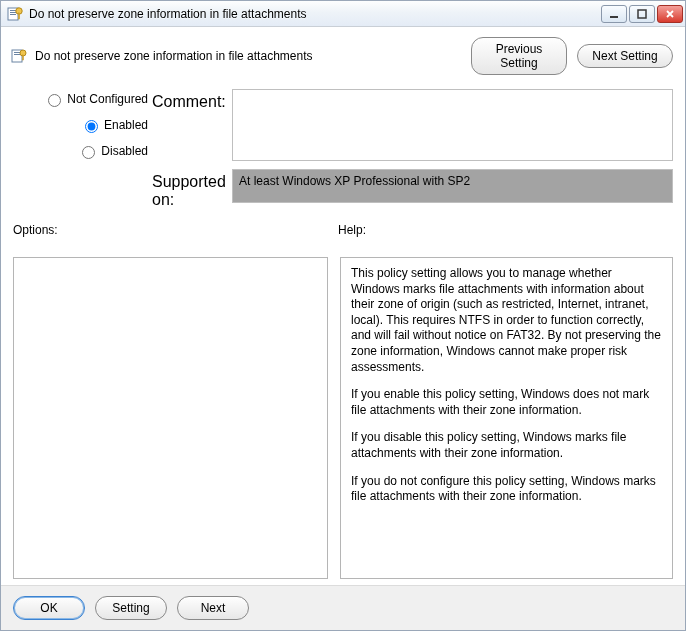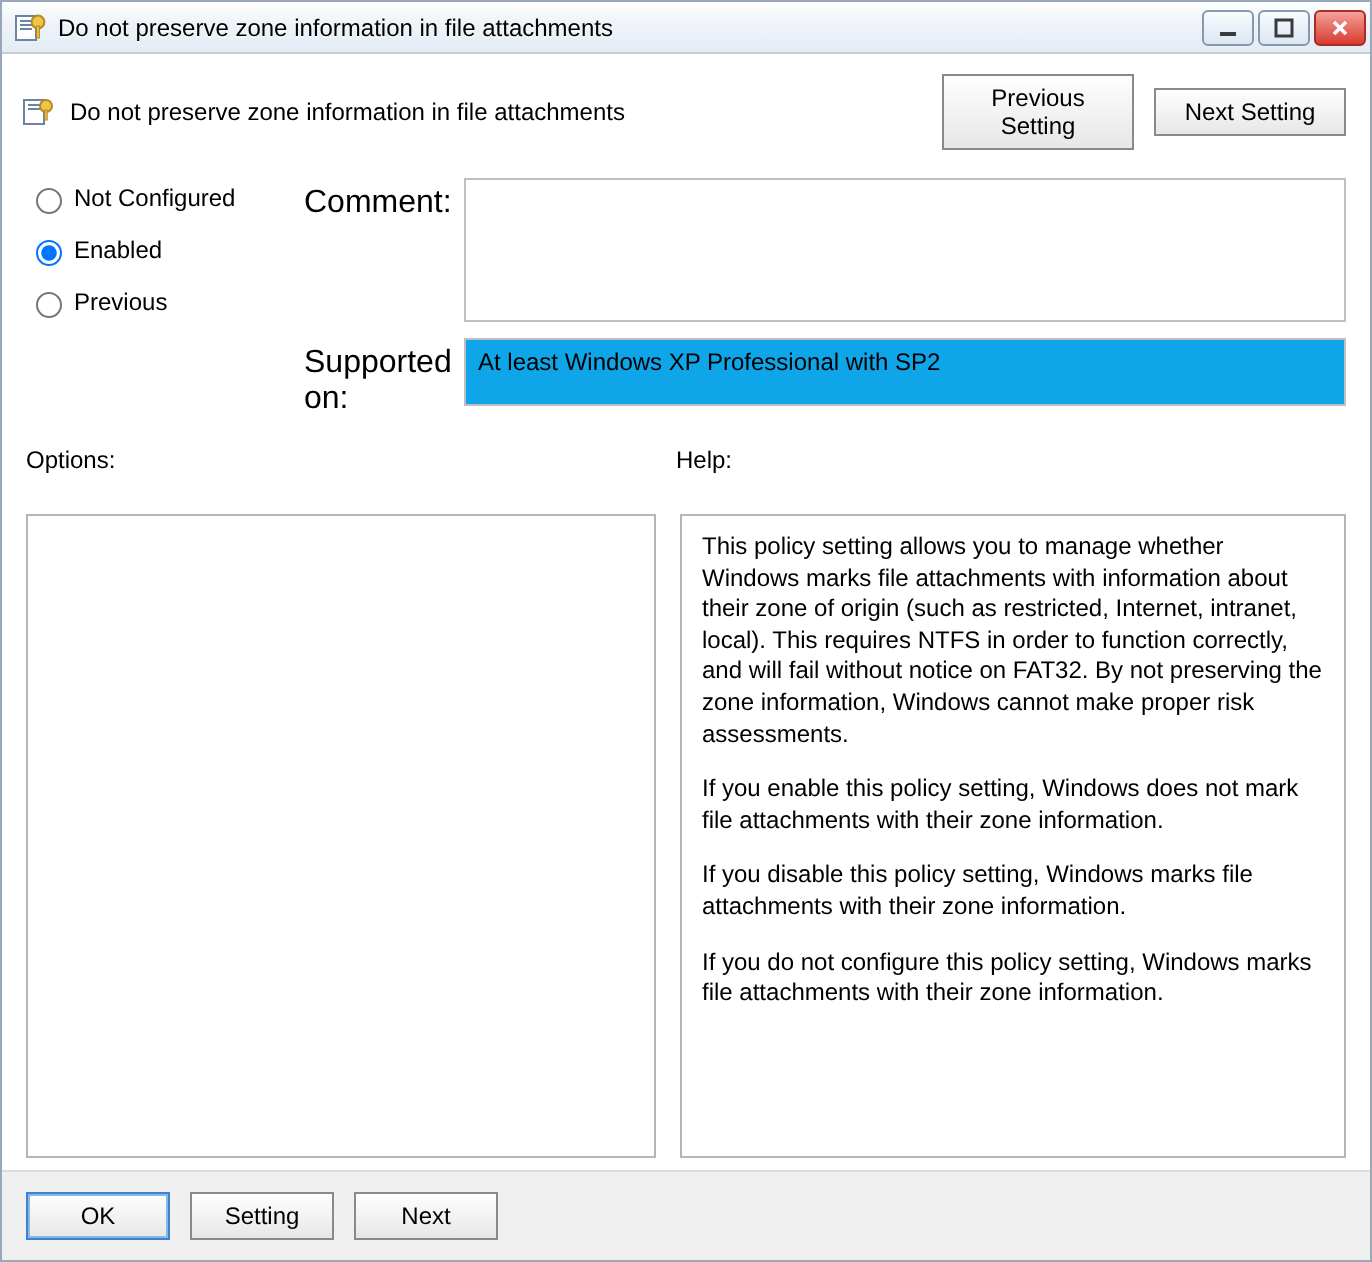--- a/index.html
+++ b/index.html
@@ -72,21 +72,21 @@
     width: 16px; height: 16px;
     margin-right: 8px;
   }
   .header-row .policy-title {
     flex: 1;
     font-size: 12px;
   }
   .std-btn {
     background: linear-gradient(#fefefe,#e7e7e7);
     border: 1px solid #898989;
-    border-radius: 0;
+    border-radius: 12px;
     padding: 4px 14px;
     font: 12px "Segoe UI", Tahoma, sans-serif;
     cursor: default;
   }
   .header-row .std-btn { margin-left: 10px; width:96px; text-align:center; }
 
   .spacer-line {
     height: 10px;
   }
 
@@ -99,35 +99,36 @@
   }
   .radios {
     grid-column: 1;
     grid-row: 1 / span 3;
     padding-top: 2px;
   }
   .radio-line {
     display: flex; align-items: center;
     margin-bottom: 10px;
     font-size: 12px;
+    justify-content: flex-end;
   }
   .radio-line input { margin-right: 6px; }
   .lbl { font-size: 16px; padding-top: 4px; }
   .comment-box, .supported-box {
     border: 1px solid #bfbfbf;
     background: #fff;
     font: 12px "Segoe UI", sans-serif;
     padding: 4px 6px;
     resize: none;
     width: 100%;
     overflow-y: scroll;
     color: #000;
   }
   .comment-box { height: 72px; }
-  .supported-box { height: 34px; background:#0ea5e9; color:#000; }
+  .supported-box { height: 34px; background:#a3a3a3; color:#000; }
   .supported-wrap { grid-column: 3; margin-top: 8px; }
   .supported-lbl { grid-column: 2; padding-top: 12px; }
 
   
   .mid-labels {
     display: flex;
     padding: 14px 12px 4px 12px;
   }
   .mid-labels .opt-l { width: 325px; }
   .panes {
@@ -233,21 +234,21 @@
       <label class="radio-line">
         <input type="radio" name="st" style="">
         <span>Not Configured</span>
       </label>
       <label class="radio-line">
         <input type="radio" name="st" checked="" style="">
         <span>Enabled</span>
       </label>
       <label class="radio-line">
         <input type="radio" name="st" style="">
-        <span>Previous</span>
+        <span>Disabled</span>
       </label>
     </div>
 
     <div class="lbl" style="grid-column:2;">Comment:</div>
     <textarea class="comment-box" style="grid-column: 3;"></textarea>
 
     <div class="lbl supported-lbl">Supported on:</div>
     <div class="supported-wrap">
       <textarea class="supported-box" readonly="" style="">At least Windows XP Professional with SP2</textarea>
     </div>

